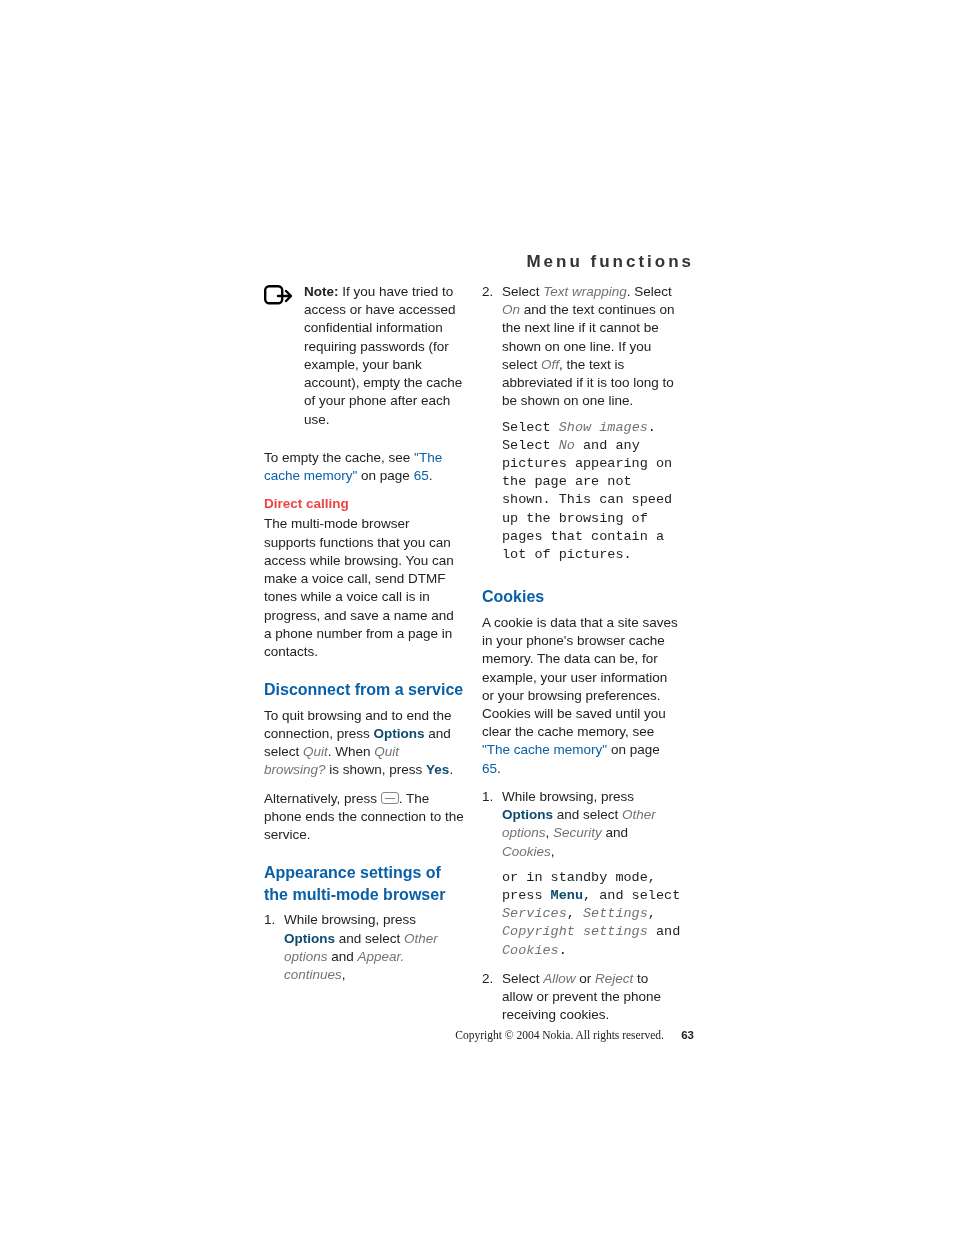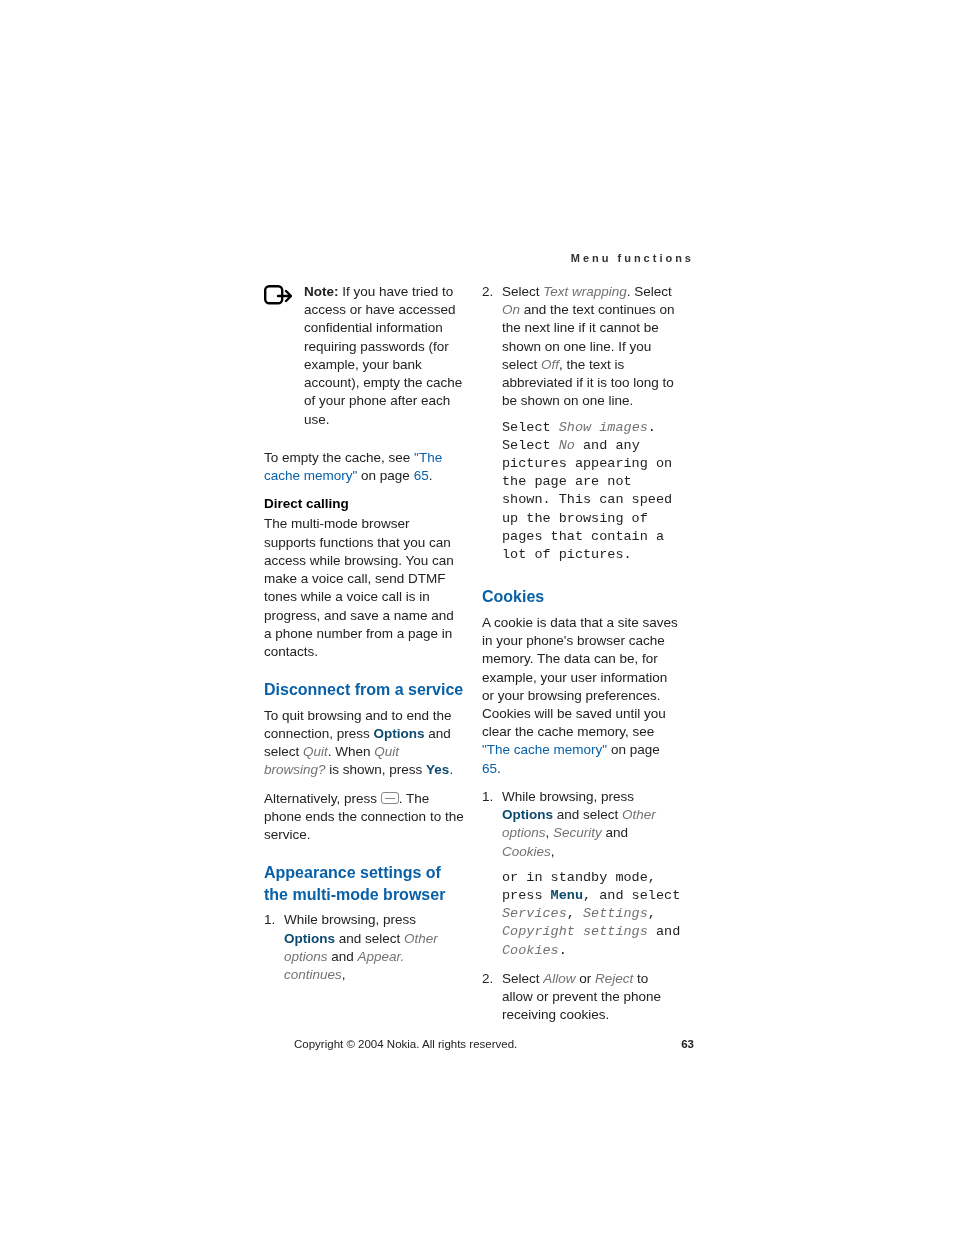--- a/index.html
+++ b/index.html
@@ -16,21 +16,21 @@
   .page {
     position: absolute;
     left: 264px;
     top: 253px;
     width: 430px;
   }
   .header-title {
     position: absolute;
     top: -2px;
     right: 0;
-    font-size: 11px;
+    font-size: 17px;
     letter-spacing: 3px;
     font-weight: 700;
     color: #333;
     text-align: right;
   }
   .columns {
     display: flex;
     gap: 18px;
     margin-top: 30px;
   }
@@ -47,21 +47,21 @@
     flex: 0 0 30px;
     padding-top: 2px;
   }
   .note-icon {
     display: block;
     width: 28px;
     height: 22px;
   }
   .note-text { flex: 1; }
   .hd-small {
-    color: #000000;
+    color: #ef4444;
     font-weight: 700;
     font-size: 13.5px;
     margin: 5px 0 2px 0;
   }
   .hd-med {
     color: #0860a8;
     font-weight: 600;
     font-size: 16px;
     margin: 18px 0 6px 0;
   }
@@ -109,21 +109,21 @@
   }
   .footer {
     position: absolute;
     top: 772px;
     width: 100%;
     display: flex;
     justify-content: space-between;
     align-items: baseline;
     font-size: 11.5px;
   }
-  .footer .cr { margin: 12px auto; text-align: left; flex: 1; }
+  .footer .cr { margin: 3px auto; text-align: right; flex: 1; font-family: Liberation Serif, serif; }
   .footer .pg { font-weight: 700; width: 30px; text-align: right; }
   .footer .spacer { width: 30px; }
 </style>
 </head>
 <body>
 
 <div class="page">
 
   <div class="header-title">Menu functions</div>
 

